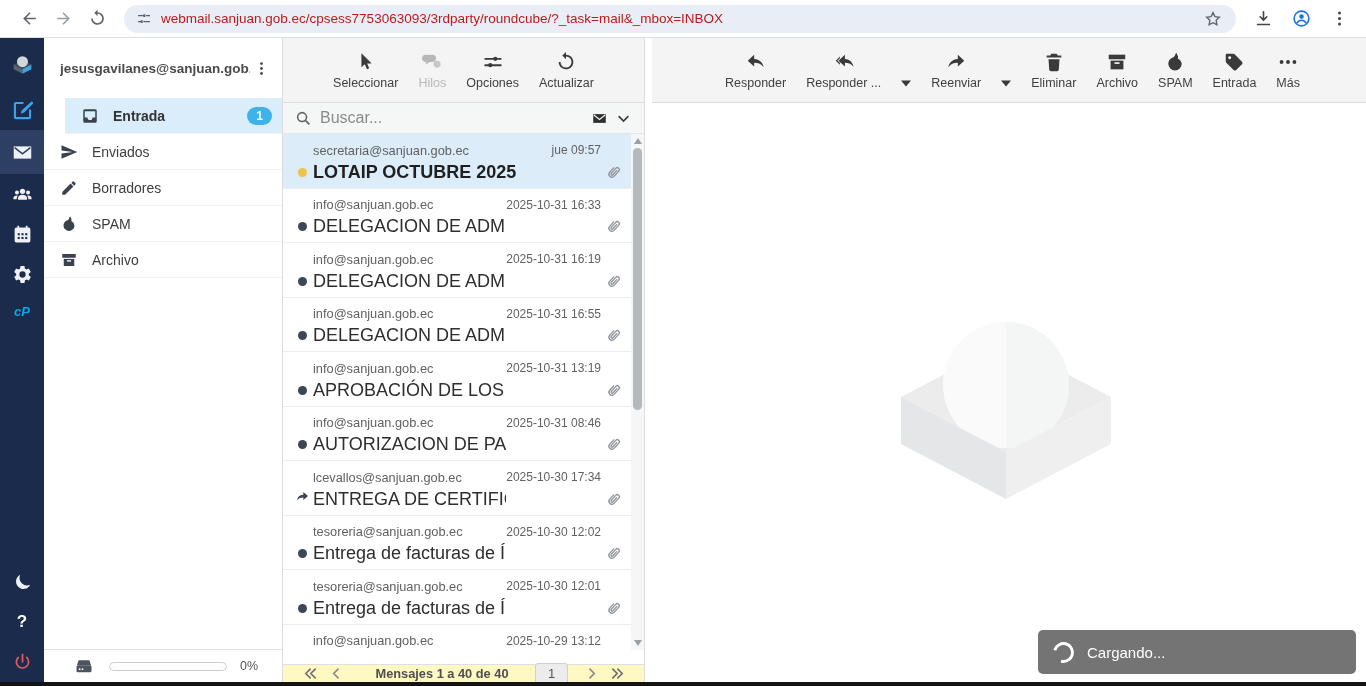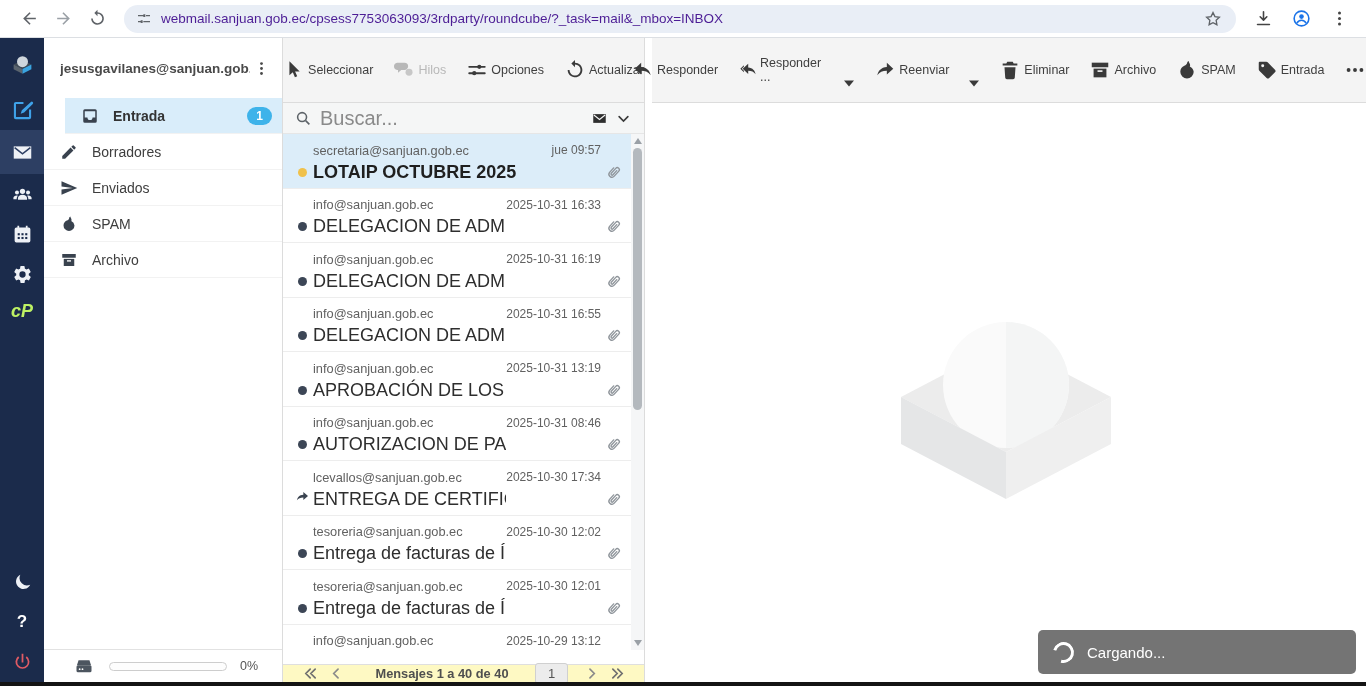--- a/index.html
+++ b/index.html
@@ -4,38 +4,38 @@
 <style>
   * { margin:0; padding:0; box-sizing:border-box; }
   html,body { width:1366px; height:686px; overflow:hidden; font-family:"Liberation Sans", sans-serif; background:#fff; }
 
   
   .browser-bar { position:absolute; left:0; top:0; width:1366px; height:38px; background:#fff; border-bottom:1px solid #dcdfe3; display:flex; align-items:center; padding:0 12px; z-index:30; }
   .nav-btn { width:34px; height:30px; display:flex; align-items:center; justify-content:center; cursor:pointer; flex:0 0 auto; }
   .nav-btn svg { width:19px; height:19px; }
   .addr-pill { flex:1; height:28px; margin:0 12px 0 10px; background:#e9eef6; border-radius:14px; display:flex; align-items:center; padding:0 8px 0 12px; min-width:0; }
   .addr-pill .tune { width:16px; height:16px; flex:0 0 auto; margin-right:9px; }
-  .url-text { flex:1; font-size:13.5px; color:#4c1d95; white-space:nowrap; overflow:hidden; }
+  .url-text { flex:1; font-size:13.5px; color:#b91c1c; white-space:nowrap; overflow:hidden; }
   .pill-star { width:30px; height:26px; display:flex; align-items:center; justify-content:center; flex:0 0 auto; }
   .chrome-actions { display:flex; align-items:center; gap:8px; flex:0 0 auto; }
   .chrome-actions .nav-btn { width:30px; }
 
   
   .app { position:absolute; left:0; top:38px; width:1366px; height:644px; }
   .bottom-strip { position:absolute; left:0; bottom:0; width:1366px; height:4px; background:#141414; }
 
   
   .rail { position:absolute; left:0; top:0; width:44px; height:644px; background:#1b2b4b; display:flex; flex-direction:column; align-items:center; }
   .rail-item { width:44px; height:40px; display:flex; align-items:center; justify-content:center; cursor:pointer; flex:0 0 auto; }
   .rail-item svg { width:21px; height:21px; fill:#eef1f6; }
   .rail-logo { height:52px; cursor:pointer; }
   .rail-item.compose svg { fill:#3fa2e9; width:23px; height:23px; }
   .rail-item.active { background:#2d3f63; height:44px; }
   .rail-spacer { flex:1 1 auto; }
-  .cp-logo { color:#bef264; font-style:italic; font-weight:700; font-size:18px; height:34px; }
+  .cp-logo { color:#0ea5e9; font-style:italic; font-weight:700; font-size:13px; height:34px; }
   .rail-item.power svg { fill:#e15b64; }
   .rail-help { color:#fff; font-weight:700; font-size:17px; }
 
   
   .folder-pane { position:absolute; left:44px; top:0; width:239px; height:644px; background:#fff; border-right:1px solid #dcdcdc; }
   .account-row { height:60px; display:flex; align-items:center; padding:0 10px 0 16px; }
   .account-email { flex:1; font-size:13.5px; font-weight:700; color:#4a4a4a; white-space:nowrap; overflow:hidden; }
   .kebab { width:22px; height:26px; display:flex; align-items:center; justify-content:center; cursor:pointer; }
   .folder-list { list-style:none; }
   .folder-row { height:36px; display:flex; align-items:center; padding:0 10px 0 16px; border-bottom:1px solid #f2f2f2; cursor:pointer; }
@@ -45,33 +45,33 @@
   .folder-row.active { background:#d9edfa;margin-left:21px; }
   .folder-row.active .folder-label { font-weight:700; color:#333; }
   .folder-badge { margin-left:auto; background:#3eb3ea; color:#fff; font-size:12px; font-weight:700; border-radius:10px; padding:2px 9px; }
   .quota-row { position:absolute; left:0; bottom:0; width:100%; height:33px; border-top:1px solid #e2e2e2; display:flex; align-items:center; padding-left:30px; background:#fff; }
   .quota-row svg { width:20px; height:20px; fill:#4c555f; }
   .quota-bar { width:118px; height:9px; border:1px solid #cdcdcd; border-radius:5px; background:#fdfdfd; margin-left:15px; }
   .quota-text { font-size:12.5px; color:#555; margin-left:13px; }
 
   
   .toolbar { position:absolute; top:0; height:65px; background:#f4f4f4; border-bottom:1px solid #dcdcdc; display:flex; align-items:center; justify-content:center; gap:20px; }
-  .tb-btn { display:flex; flex-direction:row; align-items:center; gap:3px; cursor:pointer; color:#3f3f3f; font-size:12.5px; }
+  .tb-btn { display:flex; flex-direction:column; align-items:center; gap:3px; cursor:pointer; color:#3f3f3f; font-size:12.5px; }
   .tb-btn svg { width:22px; height:22px; fill:#3a3a3a; }
   .tb-btn.disabled { color:#b8b8b8; cursor:default; }
   .tb-btn.disabled svg { fill:#b8b8b8; }
   .tb-caret { cursor:pointer; margin-top:26px; display:flex; }
   .tb-caret svg { width:10px; height:8px; fill:#3a3a3a; }
 
   
   .list-pane { position:absolute; left:283px; top:0; width:362px; height:644px; background:#fff; border-right:1px solid #dcdcdc; }
   .list-pane .toolbar { left:0; width:100%; }
   .search-row { position:absolute; top:65px; left:0; width:100%; height:31px; background:#f5f6f6; border-bottom:1px solid #e6e6e6; display:flex; align-items:center; padding:0 10px 0 12px; }
   .search-row svg.mag { width:17px; height:17px; }
-  .search-input { flex:1; border:none; outline:none; background:transparent; font-size:20px; color:#333; margin-left:8px; font-family:"Liberation Sans",sans-serif; }
+  .search-input { flex:1; border:none; outline:none; background:transparent; font-size:16px; color:#333; margin-left:8px; font-family:"Liberation Sans",sans-serif; }
   .search-input::placeholder { color:#8a8a8a; }
   .search-scope { width:26px; height:22px; display:flex; align-items:center; justify-content:center; cursor:pointer; }
   .search-scope svg { width:19px; height:15px; fill:#2e2e2e; }
   .search-caret { width:22px; height:22px; display:flex; align-items:center; justify-content:center; cursor:pointer; }
 
   .messages { position:absolute; top:96px; left:0; width:100%; height:516px; overflow:hidden; }
   .msg-row { height:54.5px; margin-right:13px; border-bottom:1px solid #ededed; display:grid; grid-template-columns:22px 1fr auto; grid-template-rows:20px 24px; padding:6px 4px 0 8px; cursor:pointer; background:#fff; }
   .msg-row.selected { background:#dcedf9; }
   .m-sender { grid-column:2; grid-row:1; font-size:12.8px; color:#616161; white-space:nowrap; overflow:hidden; display:flex; align-items:center; }
   .m-date { grid-column:3; grid-row:1; font-size:12px; color:#616161; padding-right:26px; display:flex; align-items:center; }
@@ -241,36 +241,36 @@
             </svg>
           </span>
 
           <span class="folder-label">Entrada</span>
           <span class="folder-badge">1</span>
         </li>
         <li class="folder-row">
 
           <span class="f-icon">
             <svg viewBox="0 0 24 24">
-              <path d="M3 17.2V21h3.8L17.9 9.9l-3.8-3.8L3 17.2zM20.7 7.1a1 1 0 000-1.4L18.3 3.3a1 1 0 00-1.4 0l-1.8 1.8 3.8 3.8 1.8-1.8z"></path>
+              <path d="M2 21l21-9L2 3v7l15 2-15 2v7z"></path>
             </svg>
           </span>
 
-          <span class="folder-label">Borradores</span>
+          <span class="folder-label">Enviados</span>
 
         </li>
         <li class="folder-row">
 
           <span class="f-icon">
             <svg viewBox="0 0 24 24">
-              <path d="M2 21l21-9L2 3v7l15 2-15 2v7z"></path>
+              <path d="M3 17.2V21h3.8L17.9 9.9l-3.8-3.8L3 17.2zM20.7 7.1a1 1 0 000-1.4L18.3 3.3a1 1 0 00-1.4 0l-1.8 1.8 3.8 3.8 1.8-1.8z"></path>
             </svg>
           </span>
 
-          <span class="folder-label">Enviados</span>
+          <span class="folder-label">Borradores</span>
 
         </li>
         <li class="folder-row">
 
           <span class="f-icon">
             <svg viewBox="0 0 24 24">
               <path d="M13.8 2.1c.3 2 1.6 2.8 1.6 4.6 0 .5-.1 1-.4 1.4A7.3 7.3 0 0119.3 14 7.3 7.3 0 114.7 14c0-3 1.8-5.5 4.4-6.6 1.7-.7 2.8-1.6 3.1-3.2.2-.8.1-1.4 1.6-2.1z"></path>
             </svg>
           </span>
 

